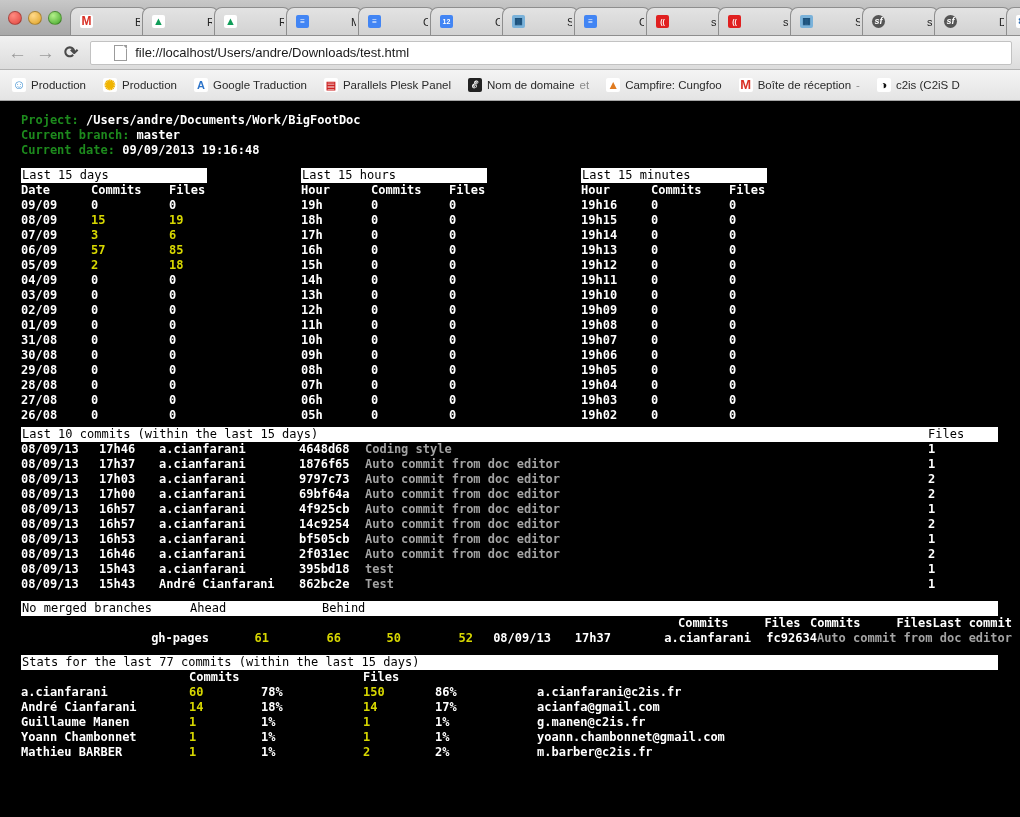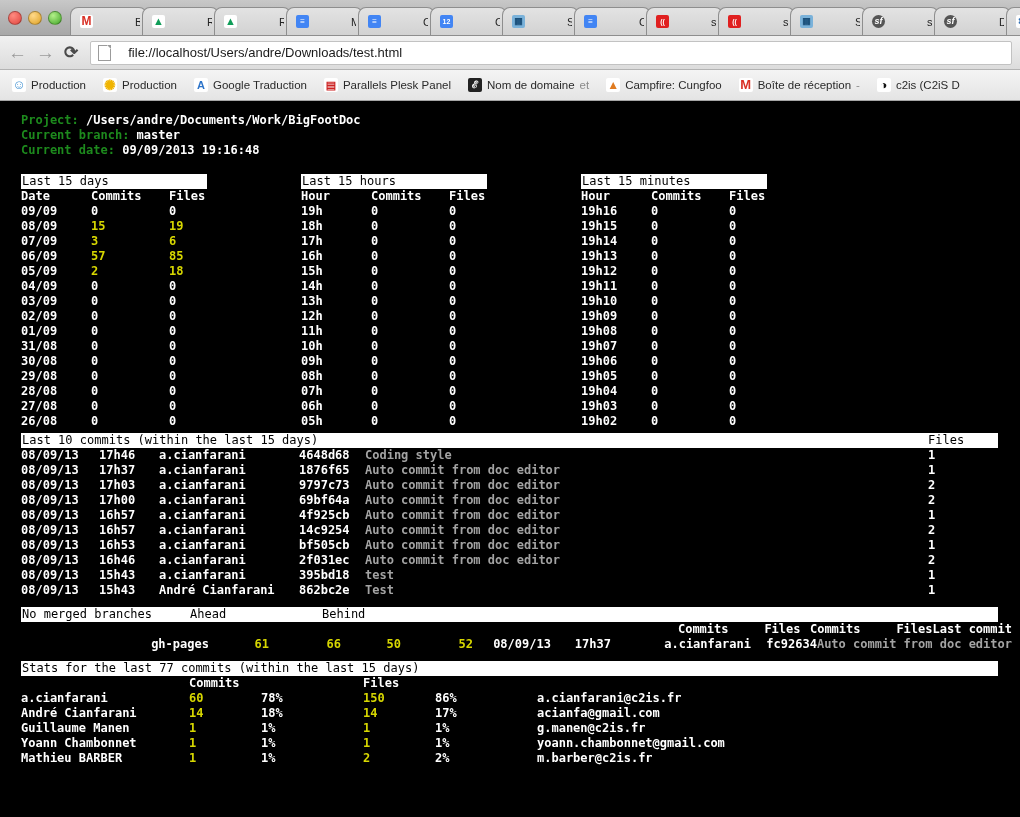--- a/index.html
+++ b/index.html
@@ -55,21 +55,21 @@
   .navbar{
     height:33px;
     background:linear-gradient(to bottom,#f1f1f1,#dcdcdc);
     border-bottom:1px solid #b3b3b3;
     display:flex;align-items:center;padding:0 8px;gap:9px;
   }
   .navbtn{font-size:19px;color:#9a9a9a;line-height:1;cursor:default;user-select:none;}
   .navbtn.reload{font-size:17px;color:#4a4a4a;font-weight:bold;}
   .omnibox{
     flex:1;height:22px;background:#fff;border:1px solid #c2c2c2;border-radius:2px;
-    display:flex;align-items:center;gap:17px;padding:0 7px;margin-left:3px;
+    display:flex;align-items:center;gap:8px;padding:0 23px;margin-left:3px;
   }
   .pageicon{
     width:11px;height:14px;background:#fff;border:1px solid #9b9b9b;
     position:relative;flex:0 0 11px;
   }
   .pageicon:after{content:"";position:absolute;right:-1px;top:-1px;
     border-width:0 4px 4px 0;border-style:solid;border-color:#fff #9b9b9b;}
   .urltext{font-size:13px;color:#1a1a1a;white-space:nowrap;}
 
   .bookmarks{
@@ -102,21 +102,21 @@
   .hdrline{height:15px;line-height:15px;white-space:pre;}
   .lbl{color:#1d8a1d;}
   .val{color:#fff;}
 
   .bar{
     background:#fff;color:#000;font-weight:normal;
     height:15px;line-height:15px;white-space:pre;display:inline-block;
     box-sizing:border-box;padding-left:1px;
   }
 
-  .panels{position:relative;margin-top:16px;height:250px;}
+  .panels{position:relative;margin-top:10px;height:250px;}
   .panel{position:absolute;top:0;}
   .panel.p1{left:0;}
   .panel.p2{left:280px;}
   .panel.p3{left:560px;}
   .barw{width:186px;}
   .row{height:15px;line-height:15px;white-space:pre;}
   .c-date{display:inline-block;width:70px;}
   .c-num{display:inline-block;width:78px;}
   .c-num2{display:inline-block;width:60px;}
   .yellow{color:#d7d700;}

